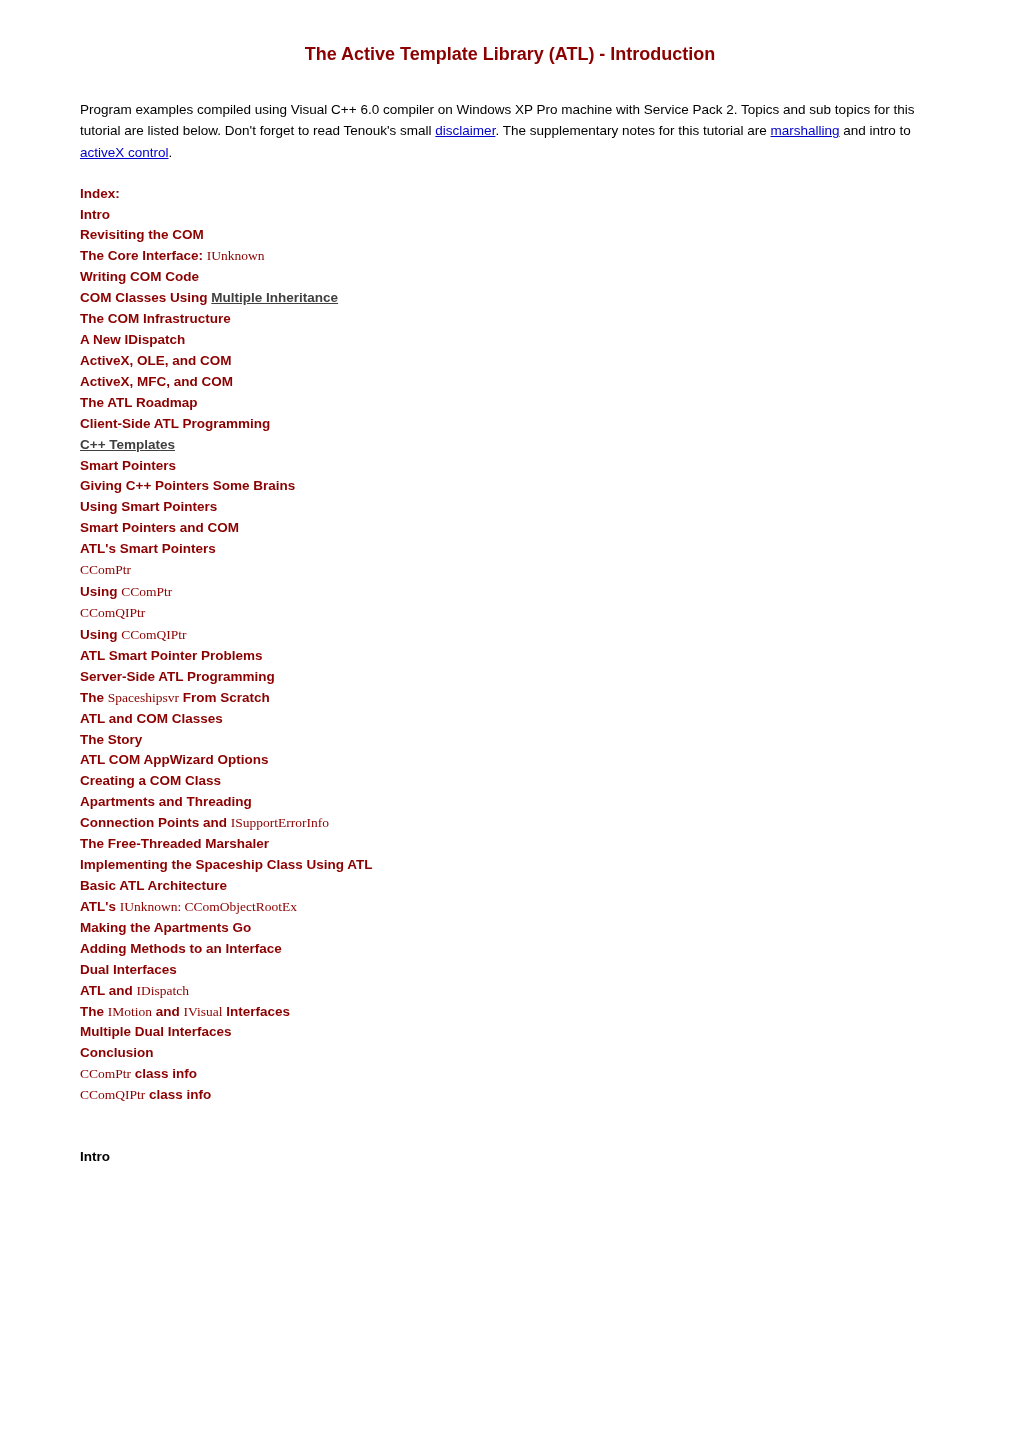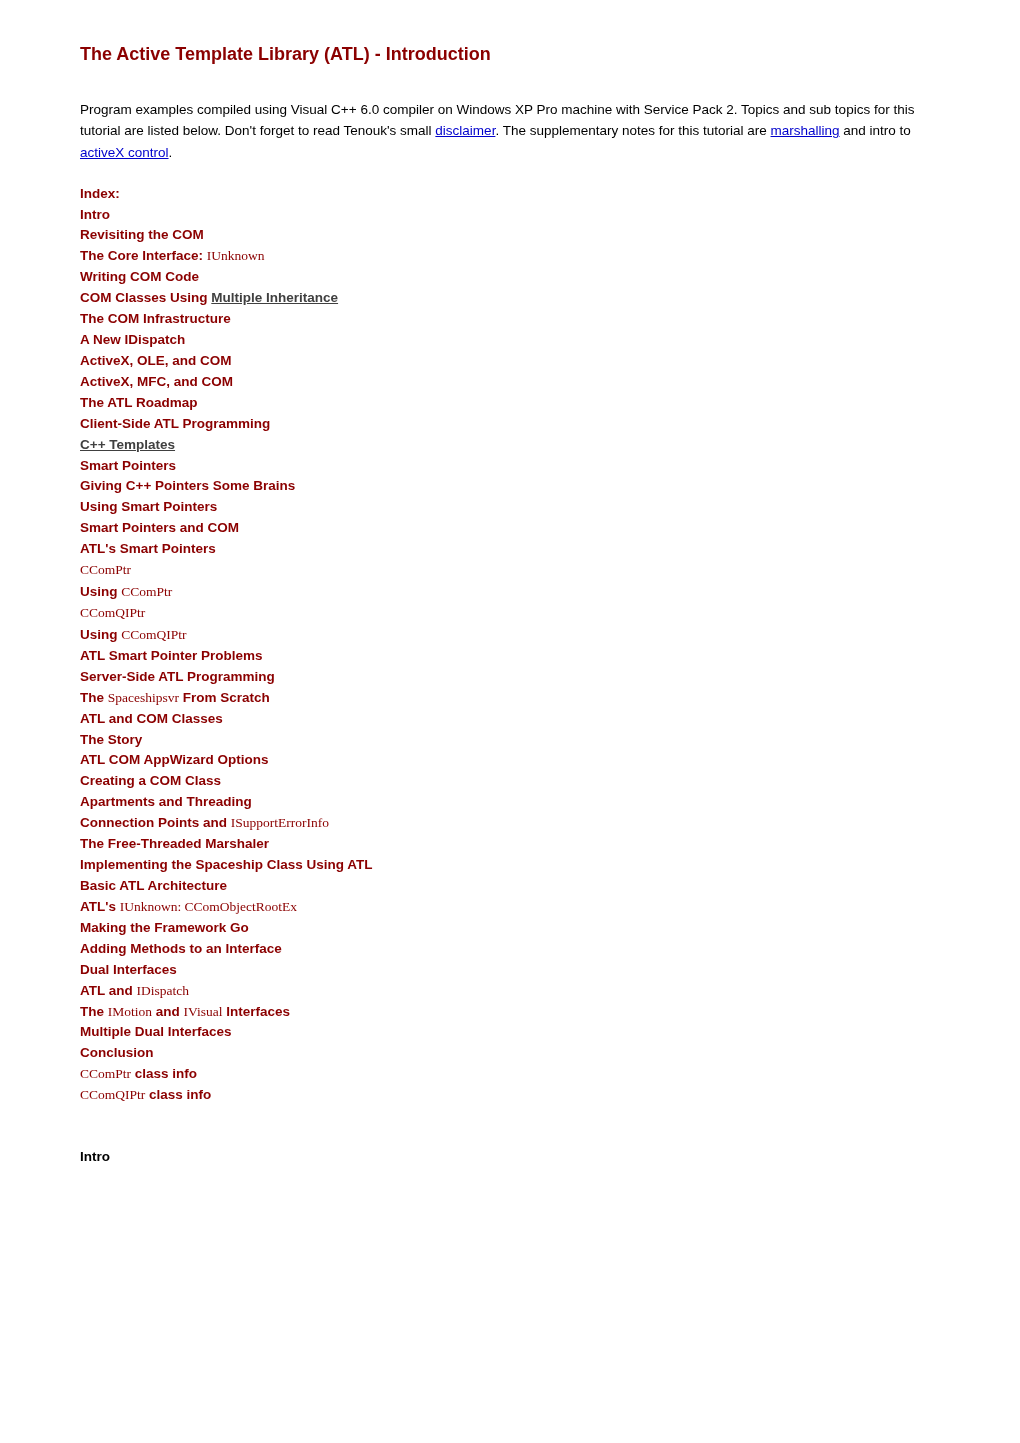--- a/index.html
+++ b/index.html
@@ -5,20 +5,21 @@
     * { margin: 0; padding: 0; box-sizing: border-box; }
     body {
       font-family: Arial, Helvetica, sans-serif;
       font-size: 13.5px;
       color: #000;
       background: #fff;
       padding: 40px 80px;
       line-height: 1.6;
     }
     .page-title {
+      text-align: center;
       color: #8B0000;
       font-size: 18px;
       font-weight: bold;
       margin-bottom: 30px;
     }
     .intro-para {
       margin-bottom: 20px;
       color: #000;
     }
     a { color: #0000cc; }
@@ -93,21 +94,21 @@
   <span class="index-item">ATL and COM Classes</span>
   <span class="index-item">The Story</span>
   <span class="index-item">ATL COM AppWizard Options</span>
   <span class="index-item">Creating a COM Class</span>
   <span class="index-item">Apartments and Threading</span>
   <span class="index-item">Connection Points and <span class="mono-part">ISupportErrorInfo</span></span>
   <span class="index-item">The Free-Threaded Marshaler</span>
   <span class="index-item">Implementing the Spaceship Class Using ATL</span>
   <span class="index-item">Basic ATL Architecture</span>
   <span class="index-item">ATL's <span class="mono-part">IUnknown: CComObjectRootEx</span></span>
-  <span class="index-item">Making the Framework Go</span>
+  <span class="index-item">Making the Apartments Go</span>
   <span class="index-item">Adding Methods to an Interface</span>
   <span class="index-item">Dual Interfaces</span>
   <span class="index-item">ATL and <span class="mono-part">IDispatch</span></span>
   <span class="index-item">The <span class="mono-part">IMotion</span> <strong>and</strong> <span class="mono-part">IVisual</span> <strong>Interfaces</strong></span>
   <span class="index-item">Multiple Dual Interfaces</span>
   <span class="index-item">Conclusion</span>
   <span class="index-item"><span class="mono-part">CComPtr</span> <strong>class info</strong></span>
   <span class="index-item"><span class="mono-part">CComQIPtr</span> <strong>class info</strong></span>
 </div>
 

